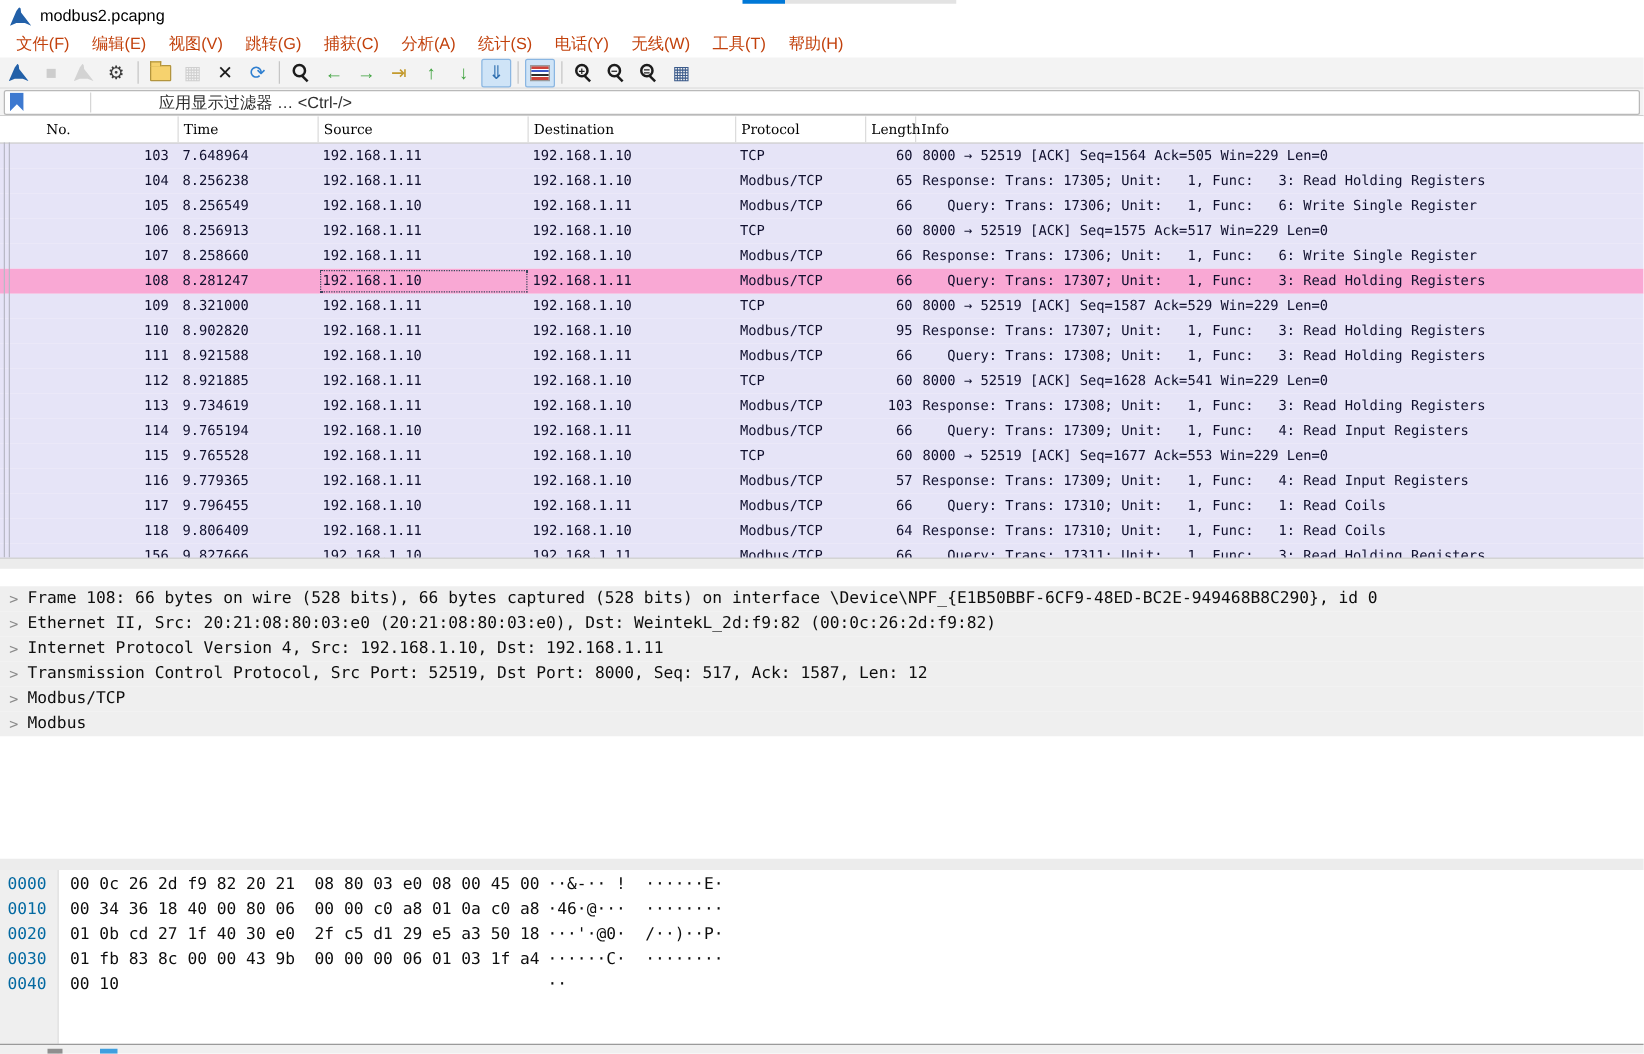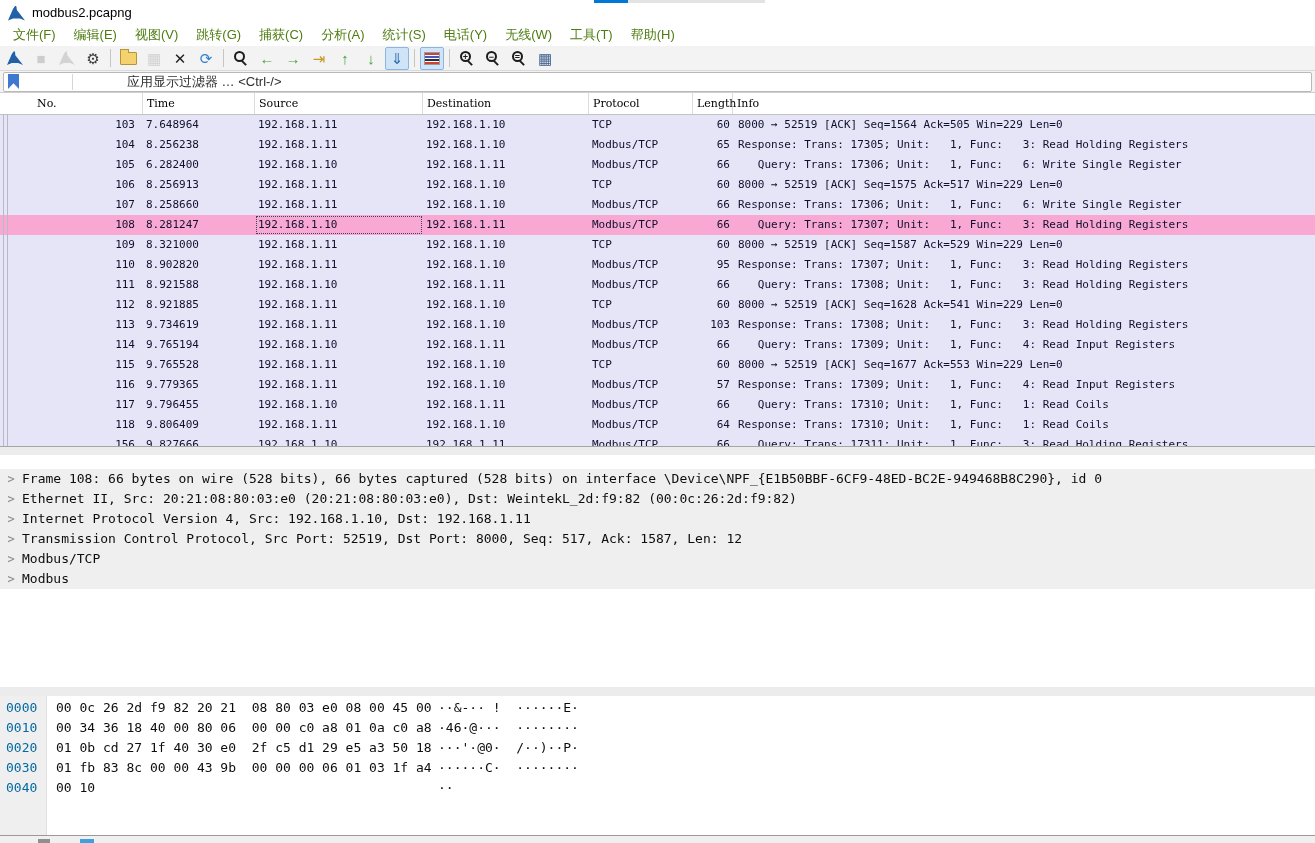--- a/index.html
+++ b/index.html
@@ -7,21 +7,21 @@
        font-family:"Liberation Sans",sans-serif;-webkit-font-smoothing:antialiased;}
   
   .titlebar{position:absolute;left:0;top:0;width:1315px;height:24px;background:#ffffff;display:flex;align-items:center;}
   .fin{width:17px;height:15px;margin:2px 7px 0 8px;background:#2260a8;
        clip-path:polygon(0% 100%,30% 22%,44% 0%,50% 8%,52% 30%,100% 100%,70% 86%,30% 86%);}
   .title-text{font-size:13px;color:#000;}
   .top-strip-blue{position:absolute;left:594px;top:0;width:34px;height:3px;background:#0078d7;}
   .top-strip-gray{position:absolute;left:628px;top:0;width:137px;height:3px;background:#e3e3e3;}
   
   .menubar{position:absolute;left:0;top:24px;width:1315px;height:22px;background:#ffffff;display:flex;align-items:center;padding-left:4px;box-sizing:border-box;}
-  .menu-item{font-size:13px;color:#4d7c0f;padding:2px 9px;white-space:nowrap;cursor:default;}
+  .menu-item{font-size:13px;color:#c2410c;padding:2px 9px;white-space:nowrap;cursor:default;}
   
   .toolbar{position:absolute;left:0;top:46px;width:1315px;height:25px;background:#f3f3f3;border-bottom:1px solid #d9d9d9;
            display:flex;align-items:center;padding-left:2px;box-sizing:border-box;}
   .tbtn{width:22px;height:21px;display:flex;align-items:center;justify-content:center;margin:0 1px;border:1px solid transparent;border-radius:2px;}
   .tbtn.pressed{background:#cfe4f7;border-color:#8ab6e2;}
   .tbtn.disabled{opacity:.42;}
   .tbtn .ch{font-size:15px;line-height:15px;}
   .tsep{width:1px;height:18px;background:#c6c6c6;margin:0 4px;}
   .i-fin{width:16px;height:14px;background:#2260a8;clip-path:polygon(0% 100%,30% 22%,44% 0%,50% 8%,52% 30%,100% 100%,70% 86%,30% 86%);}
   .i-fin.gray{background:#a9a9a9;}
@@ -177,21 +177,21 @@
     <span class="c-time">Time</span>
     <span class="c-src">Source</span>
     <span class="c-dst">Destination</span>
     <span class="c-proto">Protocol</span>
     <span class="c-len" style="text-align:left;">Length</span>
     <span class="c-info" style="border-right:none;">Info</span>
   </div>
   <div id="prows">
       <div class="prow"><span class="pcell c-no">103</span><span class="pcell c-time">7.648964</span><span class="pcell c-src">192.168.1.11</span><span class="pcell c-dst">192.168.1.10</span><span class="pcell c-proto">TCP</span><span class="pcell c-len">60</span><span class="pcell c-info">8000 → 52519 [ACK] Seq=1564 Ack=505 Win=229 Len=0</span></div>
       <div class="prow"><span class="pcell c-no">104</span><span class="pcell c-time">8.256238</span><span class="pcell c-src">192.168.1.11</span><span class="pcell c-dst">192.168.1.10</span><span class="pcell c-proto">Modbus/TCP</span><span class="pcell c-len">65</span><span class="pcell c-info">Response: Trans: 17305; Unit:   1, Func:   3: Read Holding Registers</span></div>
-      <div class="prow"><span class="pcell c-no">105</span><span class="pcell c-time">6.282400</span><span class="pcell c-src">192.168.1.10</span><span class="pcell c-dst">192.168.1.11</span><span class="pcell c-proto">Modbus/TCP</span><span class="pcell c-len">66</span><span class="pcell c-info">   Query: Trans: 17306; Unit:   1, Func:   6: Write Single Register</span></div>
+      <div class="prow"><span class="pcell c-no">105</span><span class="pcell c-time">8.256549</span><span class="pcell c-src">192.168.1.10</span><span class="pcell c-dst">192.168.1.11</span><span class="pcell c-proto">Modbus/TCP</span><span class="pcell c-len">66</span><span class="pcell c-info">   Query: Trans: 17306; Unit:   1, Func:   6: Write Single Register</span></div>
       <div class="prow"><span class="pcell c-no">106</span><span class="pcell c-time">8.256913</span><span class="pcell c-src">192.168.1.11</span><span class="pcell c-dst">192.168.1.10</span><span class="pcell c-proto">TCP</span><span class="pcell c-len">60</span><span class="pcell c-info">8000 → 52519 [ACK] Seq=1575 Ack=517 Win=229 Len=0</span></div>
       <div class="prow"><span class="pcell c-no">107</span><span class="pcell c-time">8.258660</span><span class="pcell c-src">192.168.1.11</span><span class="pcell c-dst">192.168.1.10</span><span class="pcell c-proto">Modbus/TCP</span><span class="pcell c-len">66</span><span class="pcell c-info">Response: Trans: 17306; Unit:   1, Func:   6: Write Single Register</span></div>
       <div class="prow selected"><span class="pcell c-no">108</span><span class="pcell c-time">8.281247</span><span class="pcell c-src">192.168.1.10</span><span class="pcell c-dst">192.168.1.11</span><span class="pcell c-proto">Modbus/TCP</span><span class="pcell c-len">66</span><span class="pcell c-info">   Query: Trans: 17307; Unit:   1, Func:   3: Read Holding Registers</span></div>
       <div class="prow"><span class="pcell c-no">109</span><span class="pcell c-time">8.321000</span><span class="pcell c-src">192.168.1.11</span><span class="pcell c-dst">192.168.1.10</span><span class="pcell c-proto">TCP</span><span class="pcell c-len">60</span><span class="pcell c-info">8000 → 52519 [ACK] Seq=1587 Ack=529 Win=229 Len=0</span></div>
       <div class="prow"><span class="pcell c-no">110</span><span class="pcell c-time">8.902820</span><span class="pcell c-src">192.168.1.11</span><span class="pcell c-dst">192.168.1.10</span><span class="pcell c-proto">Modbus/TCP</span><span class="pcell c-len">95</span><span class="pcell c-info">Response: Trans: 17307; Unit:   1, Func:   3: Read Holding Registers</span></div>
       <div class="prow"><span class="pcell c-no">111</span><span class="pcell c-time">8.921588</span><span class="pcell c-src">192.168.1.10</span><span class="pcell c-dst">192.168.1.11</span><span class="pcell c-proto">Modbus/TCP</span><span class="pcell c-len">66</span><span class="pcell c-info">   Query: Trans: 17308; Unit:   1, Func:   3: Read Holding Registers</span></div>
       <div class="prow"><span class="pcell c-no">112</span><span class="pcell c-time">8.921885</span><span class="pcell c-src">192.168.1.11</span><span class="pcell c-dst">192.168.1.10</span><span class="pcell c-proto">TCP</span><span class="pcell c-len">60</span><span class="pcell c-info">8000 → 52519 [ACK] Seq=1628 Ack=541 Win=229 Len=0</span></div>
       <div class="prow"><span class="pcell c-no">113</span><span class="pcell c-time">9.734619</span><span class="pcell c-src">192.168.1.11</span><span class="pcell c-dst">192.168.1.10</span><span class="pcell c-proto">Modbus/TCP</span><span class="pcell c-len">103</span><span class="pcell c-info">Response: Trans: 17308; Unit:   1, Func:   3: Read Holding Registers</span></div>
       <div class="prow"><span class="pcell c-no">114</span><span class="pcell c-time">9.765194</span><span class="pcell c-src">192.168.1.10</span><span class="pcell c-dst">192.168.1.11</span><span class="pcell c-proto">Modbus/TCP</span><span class="pcell c-len">66</span><span class="pcell c-info">   Query: Trans: 17309; Unit:   1, Func:   4: Read Input Registers</span></div>
       <div class="prow"><span class="pcell c-no">115</span><span class="pcell c-time">9.765528</span><span class="pcell c-src">192.168.1.11</span><span class="pcell c-dst">192.168.1.10</span><span class="pcell c-proto">TCP</span><span class="pcell c-len">60</span><span class="pcell c-info">8000 → 52519 [ACK] Seq=1677 Ack=553 Win=229 Len=0</span></div>

